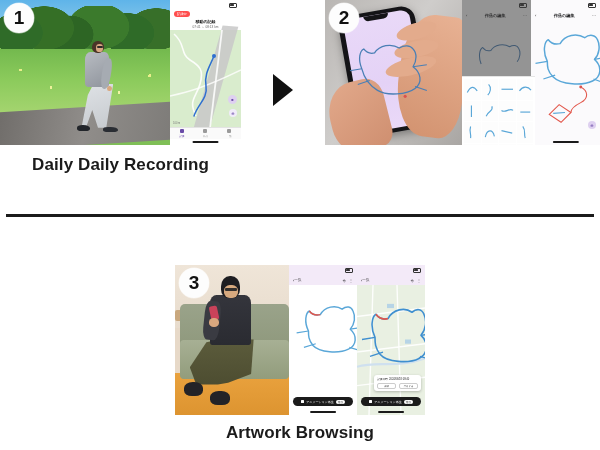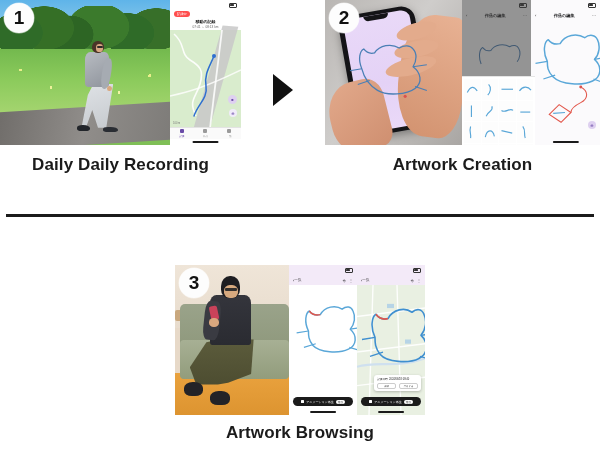--- a/index.html
+++ b/index.html
@@ -420,21 +420,20 @@
           <circle cx="50" cy="66" r="1.5" fill="#d9534f"></circle>
           <path d="M50 66 C58 70,58 78,50 82 C44 85,40 88,40 92" stroke="#e2574c" stroke-width="1.1" fill="none"></path>
           <path d="M40 92 L28 84 L18 94 L30 102 Z" stroke="#e2574c" stroke-width="1.1" fill="none"></path>
           <path d="M22 93 L34 92" stroke="#5aa7d8" stroke-width="1.2" fill="none"></path>
         </svg>
         <div class="fab" style="right:4px;bottom:16px;width:8px;height:8px;">⊕</div>
         <div class="homebar"></div>
       </div>
     </div>
 
-    <div class="panel-caption" style="top:155px;font-size:17px;">Artwork Creation</div>
   </div>
 
   <div class="divider" style="left:6px;top:214px;width:588px;height:3px;"></div>
 
   <div class="panel" style="left:175px;top:265px;width:250px;height:185px;">
 
     <div class="panel-media" style="left:0;top:0;width:250px;height:150px;">
 
       <div class="step-badge">
         <span>3</span>

